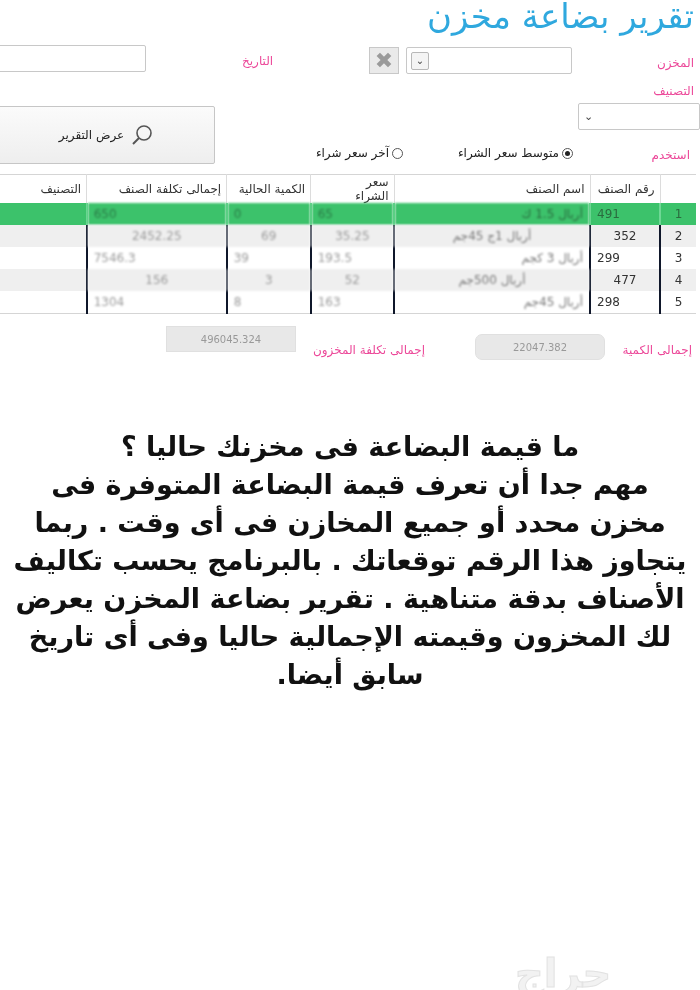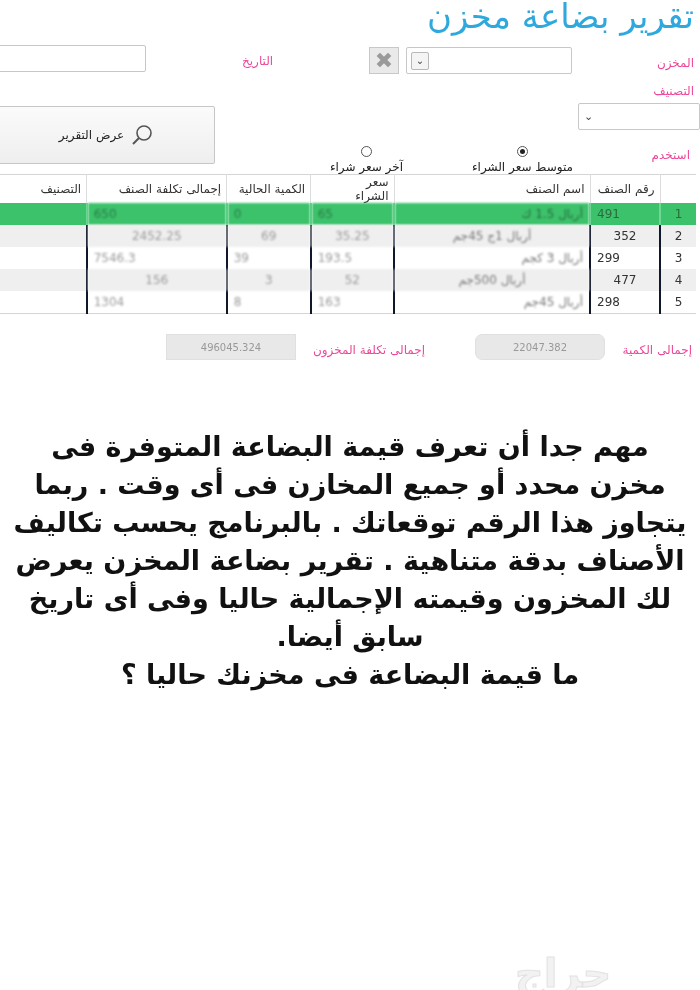--- a/index.html
+++ b/index.html
@@ -32,21 +32,21 @@
     background: linear-gradient(#fbfbfb, #eeeeee); display: flex; align-items: center;
     justify-content: center; gap: 6px; font-size: 12px; direction: rtl; border-radius: 2px;
   }
   .radio {
     width: 11px; height: 11px; border: 1px solid #555; border-radius: 50%;
     display: inline-flex; align-items: center; justify-content: center; background: #fff;
   }
   .radio.checked::after {
     content: ""; width: 5px; height: 5px; border-radius: 50%; background: #222;
   }
-  .radio-wrap { display: flex; align-items: center; gap: 3px; direction: rtl; font-size: 12px; flex-direction: column; }
+  .radio-wrap { display: flex; align-items: center; gap: 3px; direction: rtl; font-size: 12px; }
 
   table.grid {
     position: absolute; left: -2px; top: 174px; width: 698px; border-collapse: collapse;
     direction: rtl; font-size: 12px; border-top: 1px solid #d5d5d5; border-bottom: 1px solid #d5d5d5;
   }
   table.grid th {
     font-weight: normal; height: 24px; text-align: right; padding: 0 5px;
     border-left: 1px solid #dcdcdc; background: #fff; color: #333;
   }
   table.grid td {
@@ -172,20 +172,20 @@
       <td class="blur">8</td>
       <td class="blur">1304</td>
       <td></td>
     </tr>
   </tbody>
 </table>
 
 <div class="abs lbl" style="right:8px; top:343px;margin-left:11px;">إجمالى الكمية</div>
 <div class="abs total-box" style="left:475px; top:334px; width:130px;border-radius:7px;">22047.382</div>
 <div class="abs lbl" style="left:313px; top:343px;">إجمالى تكلفة المخزون</div>
-<div class="abs total-box" style="left:166px; top:334px; width:130px;">496045.324</div>
+<div class="abs total-box" style="left:166px; top:326px; width:130px;">496045.324</div>
 
 <div class="abs article">
+  <div>ما قيمة البضاعة فى مخزنك حاليا ؟</div>
   <div>مهم جدا أن تعرف قيمة البضاعة المتوفرة فى مخزن محدد أو جميع المخازن فى أى وقت . ربما يتجاوز هذا الرقم توقعاتك . بالبرنامج يحسب تكاليف الأصناف بدقة متناهية . تقرير بضاعة المخزن يعرض لك المخزون وقيمته الإجمالية حاليا وفى أى تاريخ سابق أيضا.</div>
-  <div>ما قيمة البضاعة فى مخزنك حاليا ؟</div>
 </div>
 
 <div class="abs watermark">حراج</div>
 
 </body></html>

